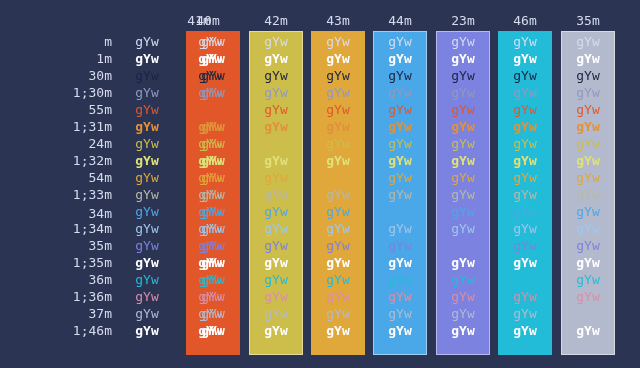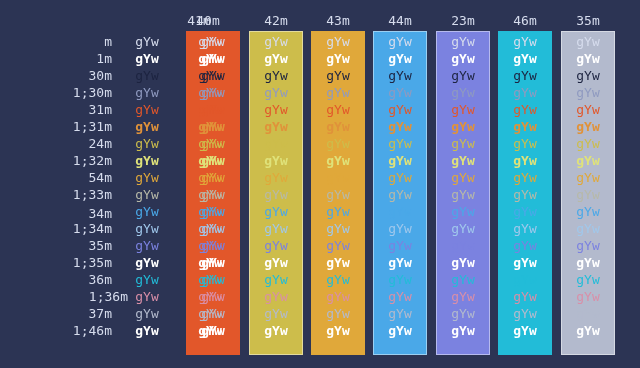--- a/index.html
+++ b/index.html
@@ -125,21 +125,21 @@
     <div class="rowlabel" style="top: 84px;">1;30m</div>
     <div class="cell plain" style="left: 118px; top: 84px; color: rgb(143, 154, 192);">gYw</div>
     <div class="cell plain" style="left: 181px; top: 84px; color: rgb(143, 154, 192);">gYw</div>
     <div class="cell" style="left: 186px; top: 84px; color: rgb(143, 154, 192);">gYw</div>
     <div class="cell" style="left: 249px; top: 84px; color: rgb(143, 154, 192);">gYw</div>
     <div class="cell" style="left: 311px; top: 84px; color: rgb(143, 154, 192);">gYw</div>
     <div class="cell" style="left: 373px; top: 84px; color: rgb(143, 154, 192);">gYw</div>
     <div class="cell" style="left: 436px; top: 84px; color: rgb(143, 154, 192);">gYw</div>
     <div class="cell" style="left: 498px; top: 84px; color: rgb(143, 154, 192);">gYw</div>
     <div class="cell" style="left: 561px; top: 84px; color: rgb(143, 154, 192);">gYw</div>
-    <div class="rowlabel" style="top: 101px;">31m</div>
+    <div class="rowlabel" style="top: 101px;">55m</div>
     <div class="cell plain" style="left: 118px; top: 101px; color: rgb(226, 87, 42);">gYw</div>
     <div class="cell plain" style="left: 181px; top: 101px; color: rgb(226, 87, 42);">gYw</div>
     <div class="cell" style="left: 186px; top: 101px; color: rgb(226, 87, 42);">gYw</div>
     <div class="cell" style="left: 249px; top: 101px; color: rgb(226, 87, 42);">gYw</div>
     <div class="cell" style="left: 311px; top: 101px; color: rgb(226, 87, 42);">gYw</div>
     <div class="cell" style="left: 373px; top: 101px; color: rgb(226, 87, 42);">gYw</div>
     <div class="cell" style="left: 436px; top: 101px; color: rgb(226, 87, 42);">gYw</div>
     <div class="cell" style="left: 498px; top: 101px; color: rgb(226, 87, 42);">gYw</div>
     <div class="cell" style="left: 561px; top: 101px; color: rgb(226, 87, 42);">gYw</div>
     <div class="rowlabel" style="top: 118px;">1;31m</div>
@@ -235,21 +235,21 @@
     <div class="rowlabel" style="top: 271px;">36m</div>
     <div class="cell plain" style="left: 118px; top: 271px; color: rgb(34, 188, 216);">gYw</div>
     <div class="cell plain" style="left: 181px; top: 271px; color: rgb(34, 188, 216);">gYw</div>
     <div class="cell" style="left: 186px; top: 271px; color: rgb(34, 188, 216);">gYw</div>
     <div class="cell" style="left: 249px; top: 271px; color: rgb(34, 188, 216);">gYw</div>
     <div class="cell" style="left: 311px; top: 271px; color: rgb(34, 188, 216);">gYw</div>
     <div class="cell" style="left: 373px; top: 271px; color: rgb(34, 188, 216);">gYw</div>
     <div class="cell" style="left: 436px; top: 271px; color: rgb(34, 188, 216);">gYw</div>
     <div class="cell" style="left: 498px; top: 271px; color: rgb(34, 188, 216);">gYw</div>
     <div class="cell" style="left: 561px; top: 271px; color: rgb(34, 188, 216);">gYw</div>
-    <div class="rowlabel" style="top: 288px; padding-left: 16px;">1;36m</div>
+    <div class="rowlabel" style="top: 288px;">1;36m</div>
     <div class="cell plain" style="left: 118px; top: 288px; color: rgb(217, 143, 168);">gYw</div>
     <div class="cell plain" style="left: 181px; top: 288px; color: rgb(217, 143, 168);">gYw</div>
     <div class="cell" style="left: 186px; top: 288px; color: rgb(217, 143, 168);">gYw</div>
     <div class="cell" style="left: 249px; top: 288px; color: rgb(217, 143, 168);">gYw</div>
     <div class="cell" style="left: 311px; top: 288px; color: rgb(217, 143, 168);">gYw</div>
     <div class="cell" style="left: 373px; top: 288px; color: rgb(217, 143, 168);">gYw</div>
     <div class="cell" style="left: 436px; top: 288px; color: rgb(217, 143, 168);">gYw</div>
     <div class="cell" style="left: 498px; top: 288px; color: rgb(217, 143, 168);">gYw</div>
     <div class="cell" style="left: 561px; top: 288px; color: rgb(217, 143, 168);">gYw</div>
     <div class="rowlabel" style="top: 305px;">37m</div>

